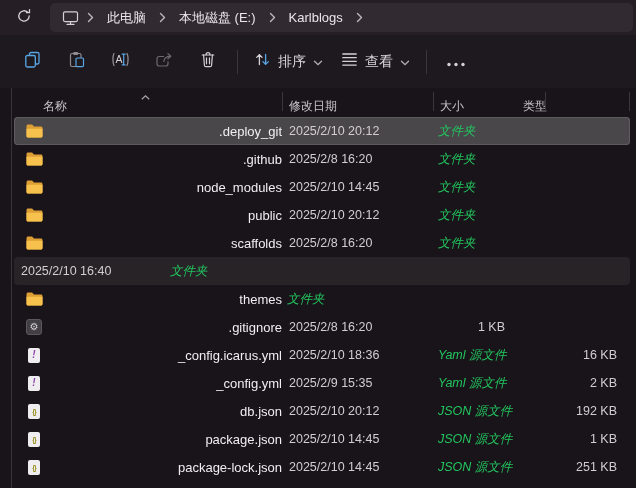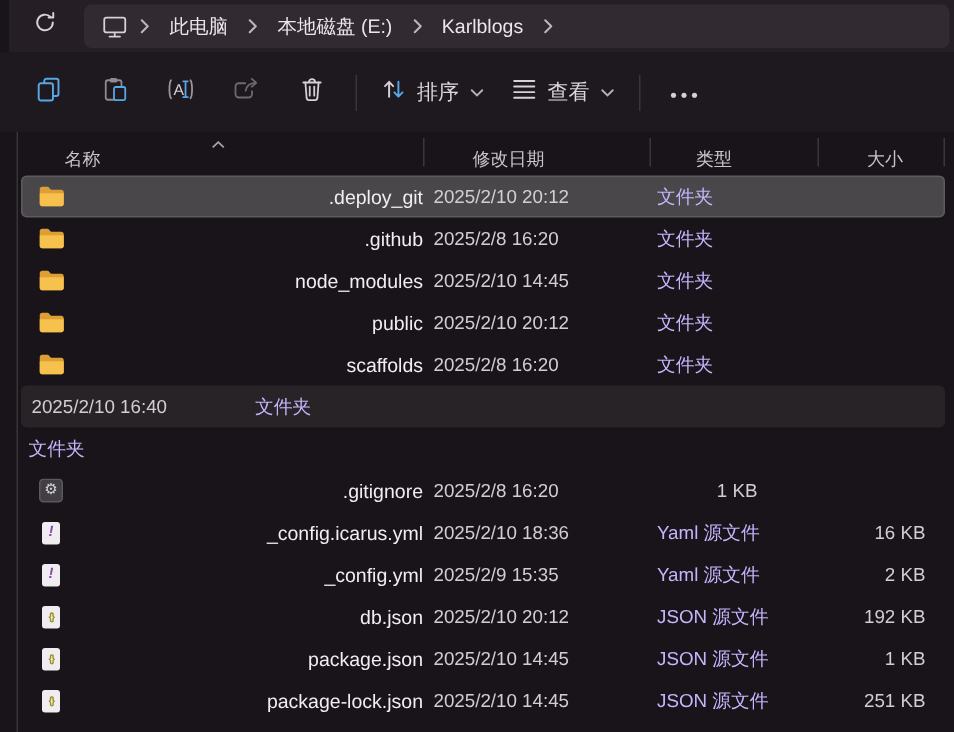--- a/index.html
+++ b/index.html
@@ -1,20 +1,20 @@
 <!DOCTYPE html>
 <html style="--accent: #58a6e6;"><head>
 <meta charset="utf-8">
 <style>
   html,body{margin:0;padding:0;background:#111;}
   .app{position:relative;width:636px;height:488px;overflow:hidden;
        background:#191419;font-family:"Liberation Sans",sans-serif;
        -webkit-font-smoothing:antialiased;color:#ece9ec;}
   
-  .topbar{position:absolute;left:6px;top:0;right:0;height:35px;background:#251e24;}
+  .topbar{position:absolute;left:0;top:0;right:0;height:35px;background:#251e24;}
   .refresh-btn{position:absolute;left:9px;top:3px;width:30px;height:29px;
        display:flex;align-items:center;justify-content:center;border-radius:4px;cursor:pointer;}
   .addressbar{position:absolute;left:50px;top:3px;right:3px;height:29px;background:#322a31;
        border-radius:5px;display:flex;align-items:center;padding-left:12px;}
   .crumb-icon{display:flex;align-items:center;margin-right:2px;}
   #breadcrumbs{display:flex;align-items:center;}
   .crumb{font-size:13px;color:#eae6ea;padding:3px 7px;border-radius:4px;cursor:pointer;white-space:nowrap;}
   .bc-chev{display:flex;align-items:center;padding:0 6px;}
   
   .toolbar{position:absolute;left:0;top:35px;right:0;height:53px;background:#1e191e;
@@ -34,21 +34,21 @@
   .sort-caret{position:absolute;left:141px;top:86px;}
   
   .file-list{position:absolute;left:14px;top:117px;right:6px;}
   .row{height:28px;display:flex;align-items:center;border-radius:4px;cursor:pointer;
        font-size:13px;color:#f0eef0;box-sizing:border-box;}
   .row.selected{background:#4a474b;box-shadow:inset 0 0 0 1px #5e5b5f;}
   .row.hovered{background:#272327;}
   .cell{box-sizing:border-box;white-space:nowrap;overflow:hidden;flex:none;}
   .c-name{width:268px;display:flex;align-items:center;padding-left:11px;gap:7px;justify-content:space-between;}
   .c-date{width:151px;padding-left:7px;font-size:12.5px;color:#d2cdd1;}
-  .c-type{width:112px;padding-left:5px;font-size:12.5px;color:#c4b5fd;}
+  .c-type{width:112px;padding-left:5px;font-size:12.5px;color:#22c55e;font-style:italic;}
   .c-size{width:85px;padding-right:13px;text-align:right;font-size:12.5px;color:#d2cdd1;}
   
   .fi{width:18px;height:17px;display:flex;align-items:center;justify-content:center;flex:none;}
   .fi-gear{width:14px;height:14px;background:#413f43;border:1px solid#5a585c;border-radius:3px;
        color:#d2d0d4;font-size:10px;line-height:13px;text-align:center;display:block;}
   .fi-page{width:12px;height:15px;background:#efedf0;border-radius:2px;display:flex;
        align-items:center;justify-content:center;}
   .mark{font-weight:bold;line-height:1;}
   .mark-yml{color:#8e44ad;font-size:10px;font-style:italic;}
   .mark-json{color:#99901f;font-size:7px;letter-spacing:-1px;}
@@ -190,23 +190,23 @@
             <circle cx="17" cy="2.5" r="1.7"></circle>
         </svg>
       </span>
     </div>
   </div>
 
   <div class="splitter"></div>
 
   <div class="listhead" id="listhead">
       <div class="hcell" style="width: 268px; padding-left: 29px;">名称</div>
-      <div class="hcell" style="width: 151px; padding-left: 7px; margin-left: 26px;">修改日期</div>
+      <div class="hcell" style="width: 151px; padding-left: 7px;">修改日期</div>
+      <div class="hcell" style="width: 85px; padding-left: 7px;">大小</div>
       <div class="hcell" style="width: 112px; padding-left: 5px;">类型</div>
-      <div class="hcell" style="width: 85px; padding-left: 7px;">大小</div>
     </div>
   <div class="hsep" style="left:282px"></div>
   <div class="hsep" style="left:433px"></div>
   <div class="hsep" style="left:545px"></div>
   <div class="hsep" style="left:629px"></div>
   <div class="sort-caret">
     <svg width="9" height="5" viewBox="0 0 9 5" fill="none" stroke="#a8a3a8" stroke-width="1.2">
         <path d="M0.8 4.2 L4.5 0.8 L8.2 4.2"></path>
       </svg>
   </div>
@@ -281,20 +281,29 @@
         <div class="cell c-date">2025/2/8 16:20</div>
         <div class="cell c-type">文件夹</div>
         <div class="cell c-size"></div>
       </div>
       <div class="row hovered">
         <div class="cell c-date">2025/2/10 16:40</div>
         <div class="cell c-type">文件夹</div>
         <div class="cell c-size"></div>
       </div>
       <div class="row">
+        <div class="cell c-name">
+          <span class="fi">
+            <svg width="17" height="14" viewBox="0 0 17 14">
+              <path d="M0.5 2 C0.5 1.2 1.2 0.5 2 0.5 H6.1 L8 2.5 H15 C15.8 2.5 16.5 3.2 16.5 4 V12 C16.5 12.8 15.8 13.5 15 13.5 H2 C1.2 13.5 0.5 12.8 0.5 12 Z" fill="#dc9e35"></path>
+              <path d="M0.5 4.8 H16.5 V12 C16.5 12.8 15.8 13.5 15 13.5 H2 C1.2 13.5 0.5 12.8 0.5 12 Z" fill="#f6c14d"></path>
+            </svg>
+          </span>
+          <span>themes</span>
+        </div>
         <div class="cell c-type">文件夹</div>
         <div class="cell c-size"></div>
       </div>
       <div class="row">
         <div class="cell c-name">
           <span class="fi">
             <span class="fi-gear">⚙</span>
           </span>
           <span>.gitignore</span>
         </div>

